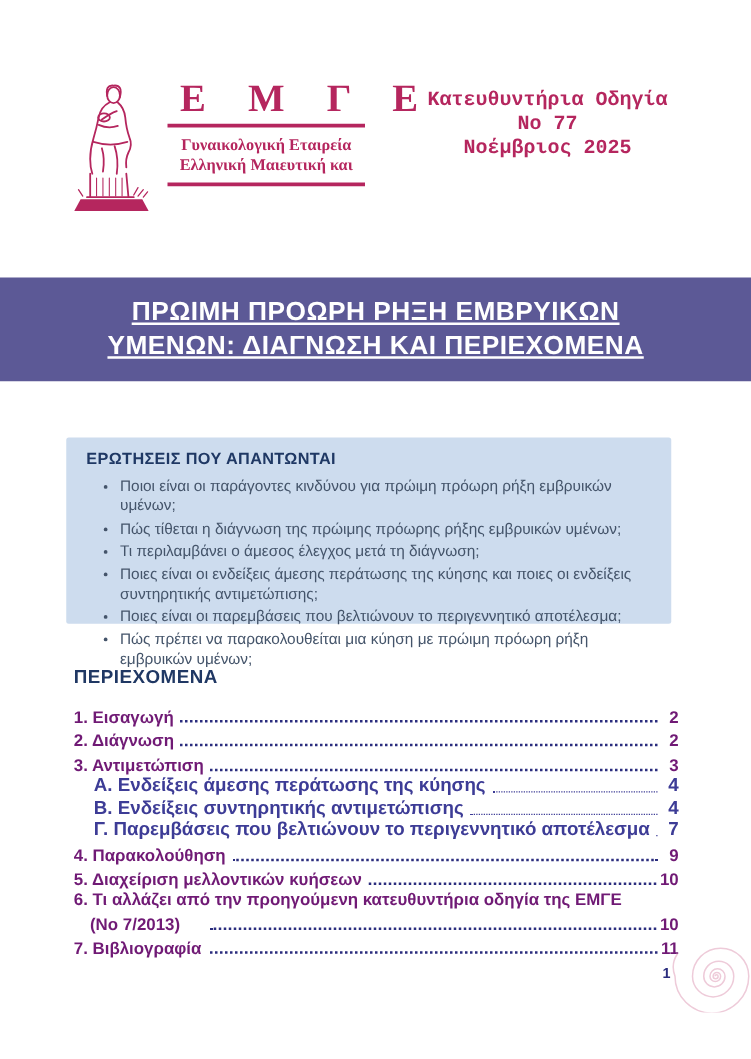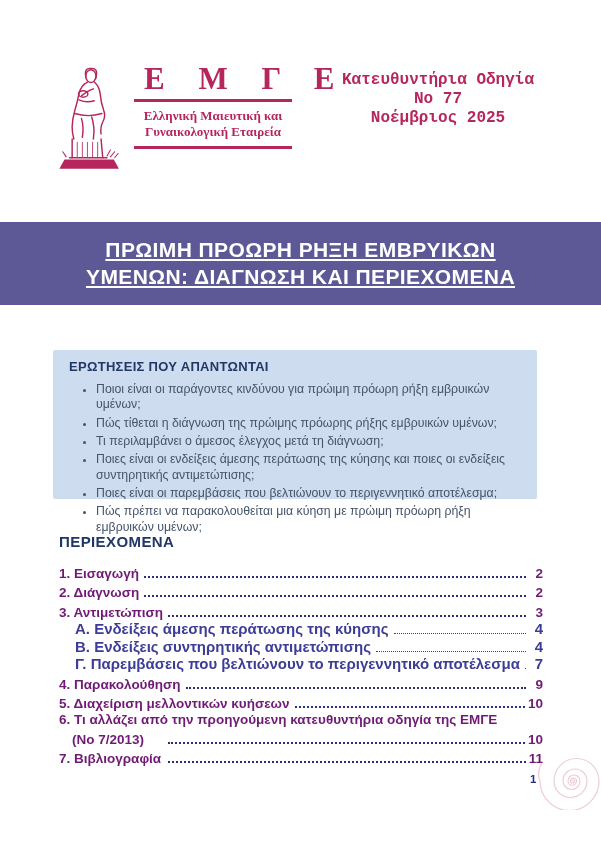--- a/index.html
+++ b/index.html
@@ -83,22 +83,22 @@
       <path d="M 25 90 L 25 107 M 31 90 L 31 107 M 37 90 L 37 107 M 43 90 L 43 107 M 49 90 L 49 107" stroke-width="1"></path>
       <path d="M 16 108 L 60 108"></path>
 
       <path d="M 60 106 l 4 -7 M 64 107 l 5 -6 M 69 108 l 4 -5 M 12 107 l -4 -6" stroke-width="1.2"></path>
 
       <path d="M 10 110 L 68 110 L 74 121 L 4 121 Z" fill="#b5265e" stroke="none"></path>
     </svg>
     <div class="logo-text">
       <div class="logo-acronym">Ε Μ Γ Ε</div>
       <div class="logo-rule"></div>
+      <div class="logo-sub">Γυναικολογική Εταιρεία</div>
       <div class="logo-sub">Ελληνική Μαιευτική και</div>
-      <div class="logo-sub">Γυναικολογική Εταιρεία</div>
       <div class="logo-rule bottom"></div>
     </div>
   </div>
 
   <div class="header-right">
     <div class="hr-line">Κατευθυντήρια Οδηγία</div>
     <div class="hr-line">Νο 77</div>
     <div class="hr-line">Νοέμβριος 2025</div>
   </div>
 

